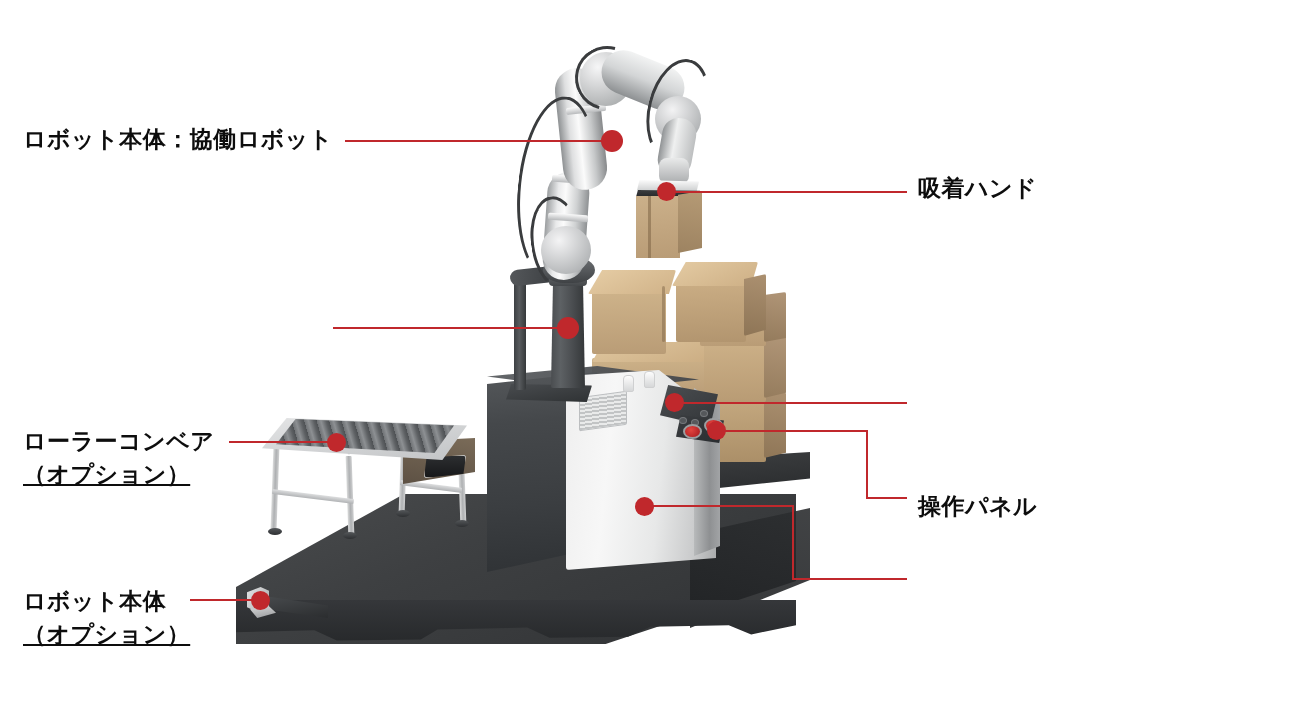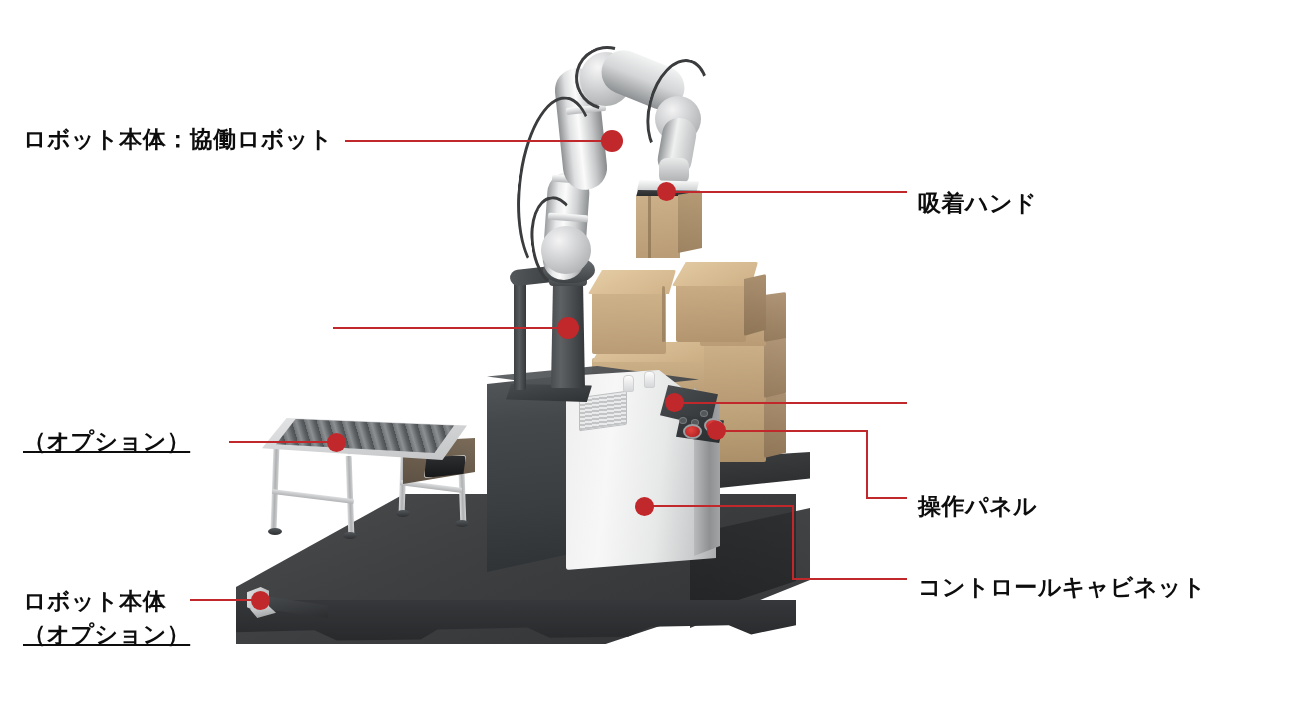--- a/index.html
+++ b/index.html
@@ -412,44 +412,44 @@
   </div>
 
   <div class="label" style="left:23px;top:123px;">ロボット本体：協働ロボット</div>
   <div class="lead-h" style="left:345px;top:140px;width:263px;"></div>
   <div class="dot" style="left:601px;top:130px;"></div>
 
   <div class="lead-h" style="left:333px;top:327px;width:232px;"></div>
   <div class="dot" style="left:557px;top:317px;"></div>
 
   <div class="label" style="left:23px;top:425px;">
+    <span>ローラーコンベア</span>
     <span class="l2">（オプション）</span>
   </div>
   <div class="lead-h" style="left:229px;top:441px;width:109px;"></div>
   <div class="dot sm" style="left:327px;top:433px;"></div>
 
   <div class="label" style="left:23px;top:585px;">
     <span>ロボット本体</span>
     <span class="l2">（オプション）</span>
   </div>
   <div class="lead-h" style="left:190px;top:599px;width:72px;"></div>
   <div class="dot sm" style="left:251px;top:591px;"></div>
 
   <div class="dot sm" style="left:657px;top:182px;"></div>
   <div class="lead-h" style="left:668px;top:191px;width:239px;"></div>
-  <div class="label" style="left:918px;top:187px;">吸着ハンド</div>
+  <div class="label" style="left:918px;top:172px;">吸着ハンド</div>
 
   <div class="dot sm" style="left:665px;top:393px;"></div>
   <div class="lead-h" style="left:676px;top:402px;width:231px;"></div>
 
   <div class="dot sm" style="left:707px;top:421px;"></div>
   <div class="lead-h" style="left:718px;top:430px;width:150px;"></div>
   <div class="lead-v" style="left:866px;top:430px;height:68px;"></div>
   <div class="lead-h" style="left:866px;top:497px;width:41px;"></div>
   <div class="label" style="left:918px;top:490px;">操作パネル</div>
 
   <div class="dot sm" style="left:635px;top:497px;"></div>
   <div class="lead-h" style="left:646px;top:505px;width:148px;"></div>
   <div class="lead-v" style="left:792px;top:505px;height:74px;"></div>
   <div class="lead-h" style="left:792px;top:578px;width:115px;"></div>
-  <div class="label" style="left:918px;top:571px;">コントロールキャビネット</div>
 
 </div>
 
 </body></html>

